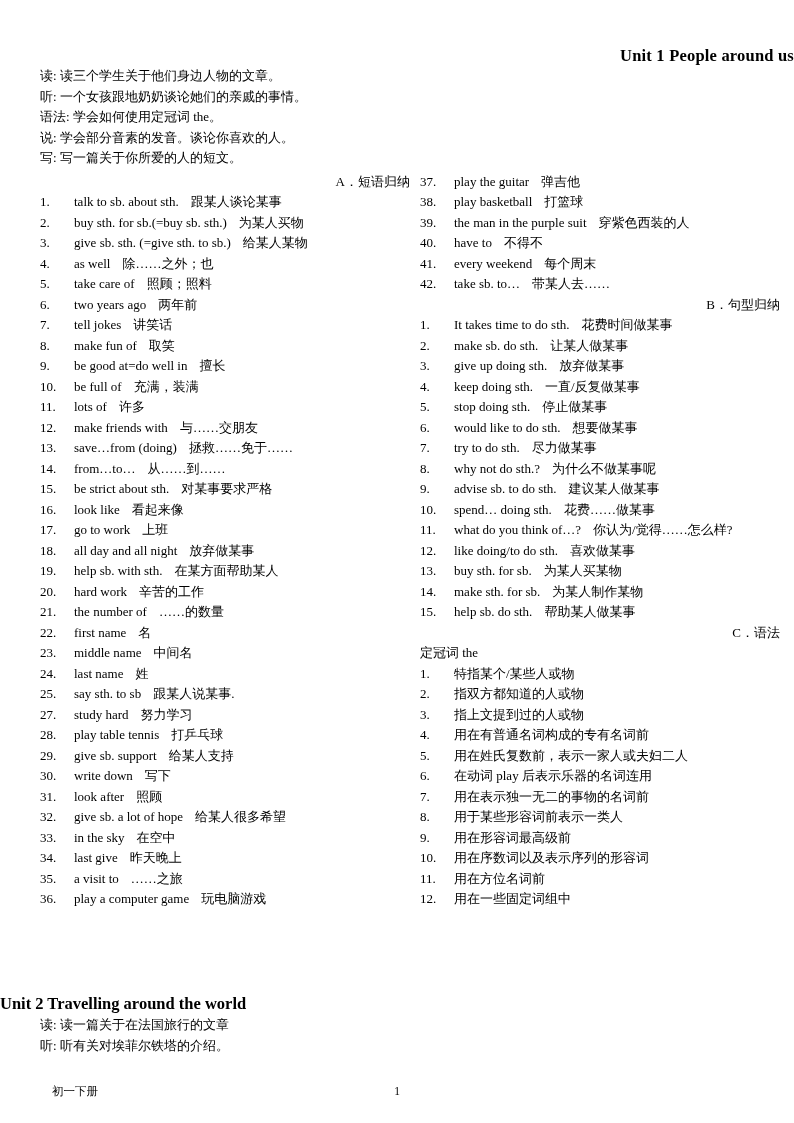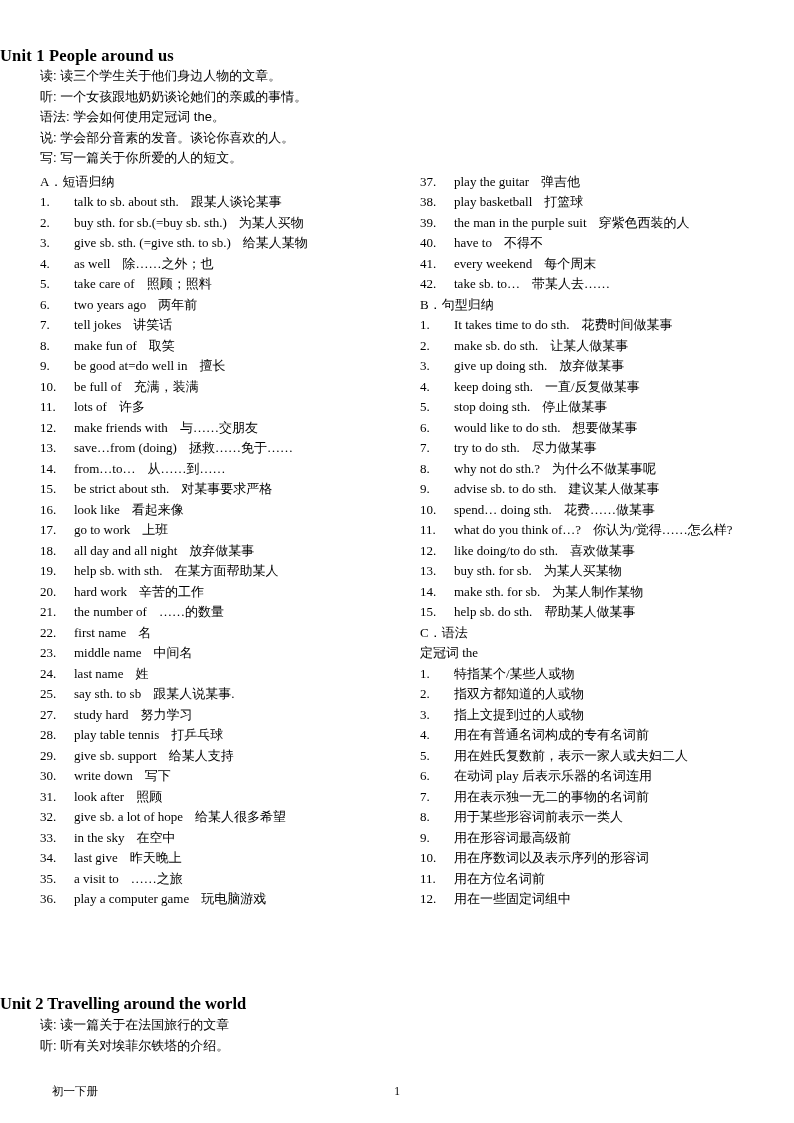--- a/index.html
+++ b/index.html
@@ -18,54 +18,54 @@
   }
   .page {
     position: relative;
     width: 794px;
     height: 1123px;
     box-sizing: border-box;
     padding: 0;
   }
   
   .doc-title {
-    text-align: left;
+    text-align: right;
     font-family: "Liberation Serif", "DejaVu Serif", serif;
     font-weight: bold;
     font-size: 16.5px;
     letter-spacing: 0.2px;
     margin: 0;
     padding-top: 46px;
     line-height: 20px;
   }
   .doc-title-2 {
     text-align: left;
     font-family: "Liberation Serif", "DejaVu Serif", serif;
     font-weight: bold;
     font-size: 16.5px;
     margin: 0;
     line-height: 22px;
     padding-top: 8px;
   }
   .section-head {
-    text-align: left;
+    text-align: right;
     font-size: 13px;
     line-height: 20.5px;
     font-family: "Liberation Serif", "DejaVu Serif", serif;
   }
   
   .intro {
     margin: 0;
     padding: 0 0 0 40px;
   }
   .intro-line {
     font-size: 13px;
     line-height: 20.5px;
     white-space: nowrap;
-    font-family: Liberation Sans, sans-serif;
+    font-family: Liberation Serif, serif;
   }
   .intro-line .lbl { }
   
   .columns {
     position: relative;
     margin-top: 3px;
   }
   .col {
     position: absolute;
     top: 0;

